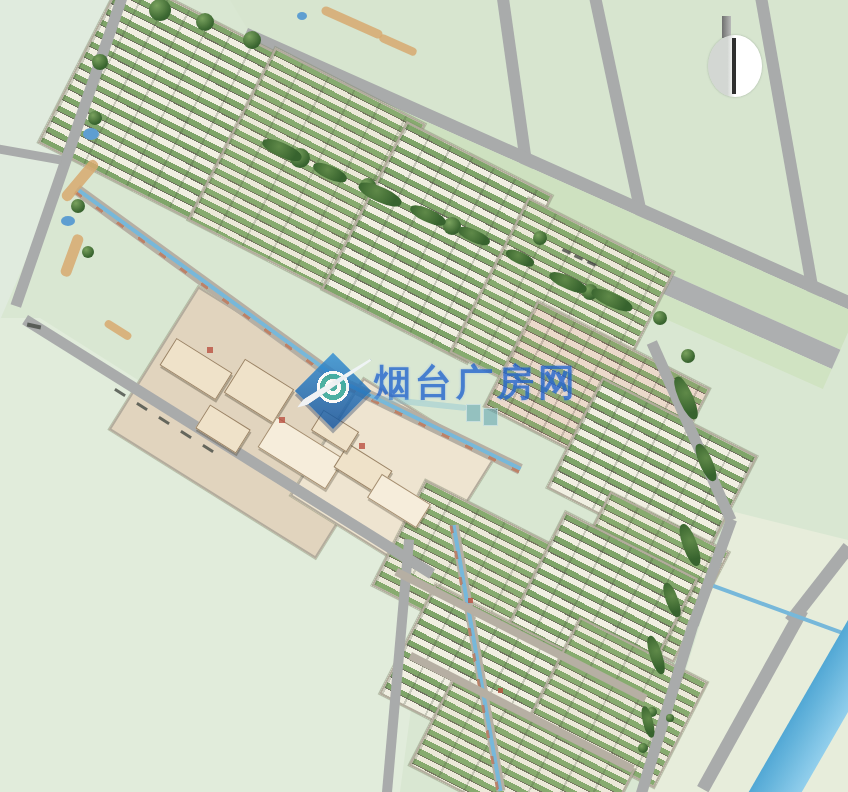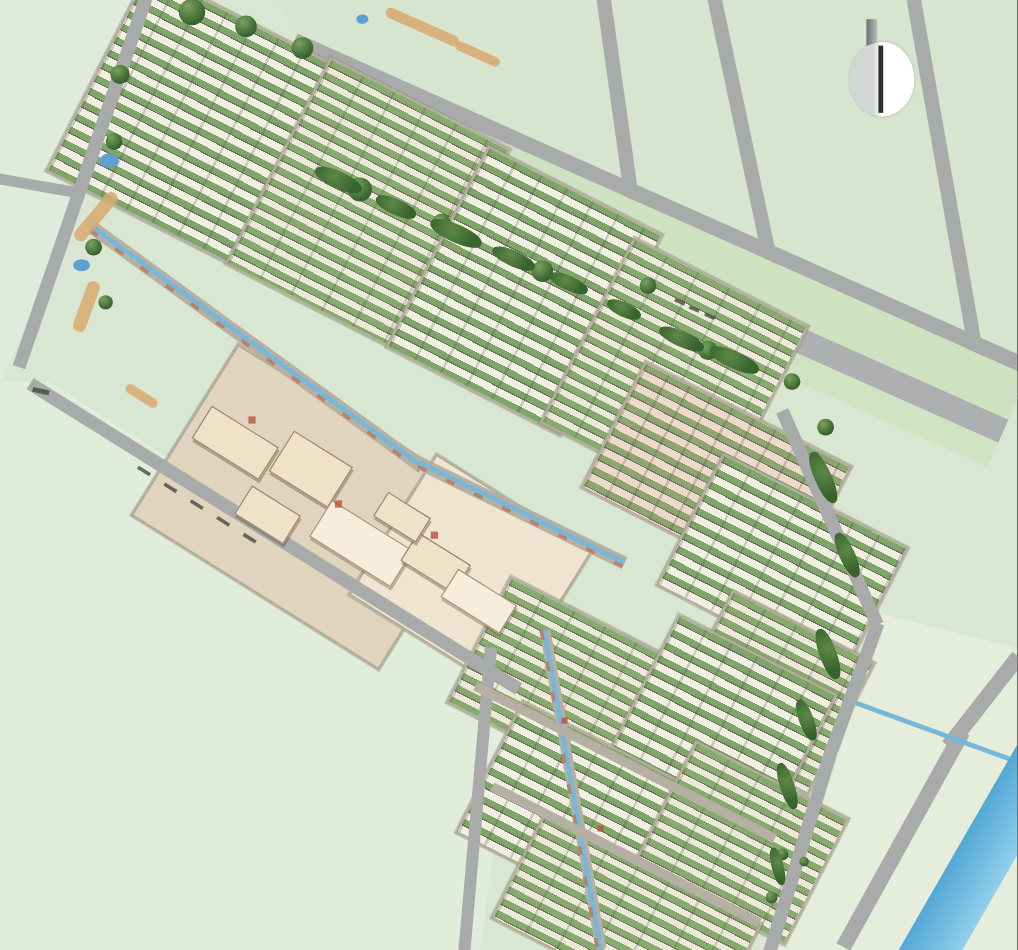--- a/index.html
+++ b/index.html
@@ -182,14 +182,23 @@
       <div class="abs accent" style="left: 279px; top: 417px; width: 6px; height: 6px;"></div>
       <div class="abs accent" style="left: 359px; top: 443px; width: 6px; height: 6px;"></div>
       <div class="abs accent" style="left: 497.5px; top: 687.5px; width: 5px; height: 5px;"></div>
       <div class="abs accent" style="left: 467.5px; top: 597.5px; width: 5px; height: 5px;"></div>
     </div>
 
   <div class="abs" id="compass-stem"></div>
   <div class="abs" id="compass-ellipse"></div>
   <div class="abs" id="compass-needle"></div>
 
+  <div class="abs" id="wm">
+    <div class="wm-diamond"></div>
+    <div class="wm-donut"></div>
+    <div class="wm-needle"></div>
+    <div id="wm-text">烟台广房网</div>
+    <div class="wm-swoosh"></div>
+    <div class="wm-stamp" style="left:178px;top:52px;"></div>
+    <div class="wm-stamp" style="left:195px;top:56px;"></div>
+  </div>
 
 </div>
 
 </body></html>

